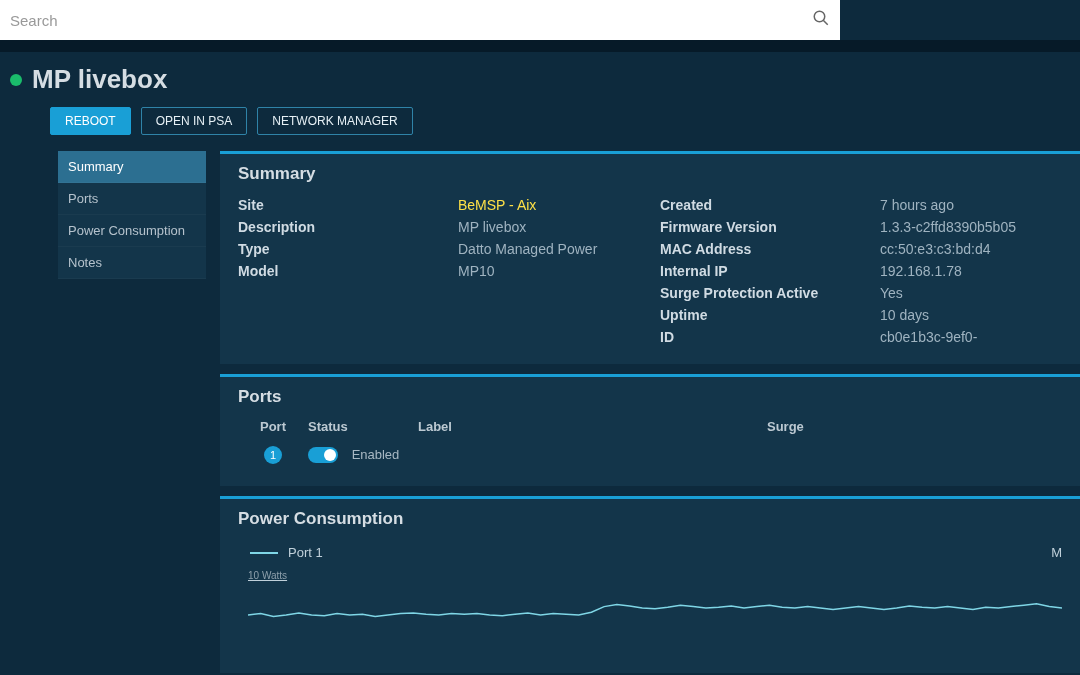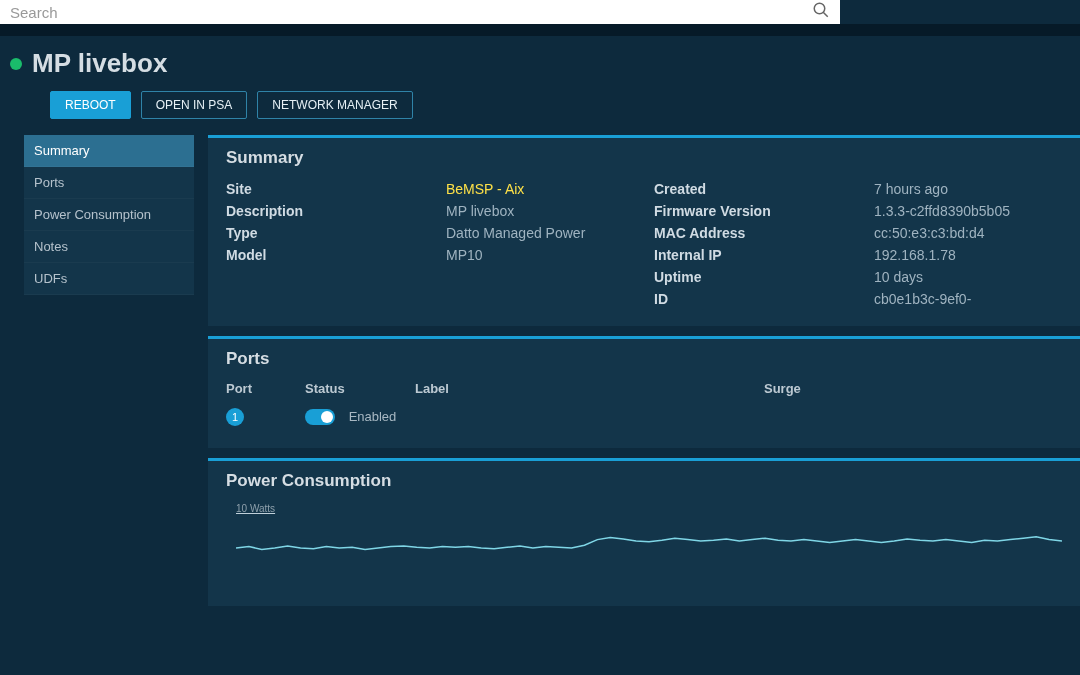--- a/index.html
+++ b/index.html
@@ -1,45 +1,45 @@
 <!DOCTYPE html>
 <html><head>
 <meta charset="utf-8">
 <style>
   * { box-sizing: border-box; margin: 0; padding: 0; font-family: "Segoe UI", Arial, sans-serif; }
   body { background: #0d2a3d; color: #c0d0da; width: 1080px; height: 675px; overflow: hidden; }
-  .search-bar { background: #fff; height: 24px; width: 840px; display: flex; align-items: center; padding: 0 10px; }
+  .search-bar { background: #fff; height: 40px; width: 840px; display: flex; align-items: center; padding: 0 10px; }
   .search-bar input { flex: 1; border: none; outline: none; font-size: 15px; color: #333; }
   .search-bar input::placeholder { color: #999; }
   .search-icon { color: #666; cursor: pointer; }
   .header-strip { background: #061a28; height: 12px; }
   .page-header { display: flex; align-items: center; padding: 12px 10px 6px 10px; }
   .status-dot { width: 12px; height: 12px; border-radius: 50%; background: #1abc6b; margin-right: 10px; }
   .page-title { font-size: 26px; font-weight: 600; color: #d5dde3; }
   .action-row { padding: 6px 14px 16px 50px; display: flex; gap: 10px; }
   .btn { border: 1px solid #2f83a8; color: #e6f0f5; font-size: 12px; padding: 6px 14px; text-transform: uppercase; cursor: pointer; background: transparent; border-radius: 2px; }
   .btn.primary { background: #199fd6; border-color: #199fd6; color: #fff; }
-  .layout { display: flex; padding-left: 24px; gap: 14px; }
+  .layout { display: flex; padding-left: 58px; gap: 14px; }
   .sidebar { width: 170px; }
   .sidebar-item { padding: 8px 10px; font-size: 13px; color: #b5c2cc; cursor: pointer; border-bottom: 1px solid rgba(255,255,255,0.03); background: #13354a; }
   .sidebar-item.active { background: #2c6f91; color: #fff; }
   .main { flex: 1; display: flex; flex-direction: column; gap: 10px; min-width: 860px; }
   .panel { background: #13354a; border-top: 3px solid #199fd6; padding: 0 0 16px 0; }
   .panel-title { font-size: 17px; font-weight: 600; color: #d5dde3; padding: 10px 18px 6px 18px; }
   .panel-body { padding: 4px 18px 0 18px; }
   .summary-grid { display: flex; gap: 20px; }
   .summary-col { flex: 1; }
   .summary-row { display: flex; padding: 3px 0; font-size: 14px; gap: 40px; }
   .summary-row .label { width: 180px; color: #d0dbe3; font-weight: 600; }
   .summary-row .value { color: #9fb3c0; }
   .summary-row .value.link { color: #fde047; cursor: pointer; }
   .ports-head, .ports-row { display: flex; align-items: center; padding: 6px 18px; font-size: 13px; }
   .ports-head { color: #bcc9d2; font-weight: 600; }
   .ports-head > div, .ports-row > div { flex: 0 0 auto; }
-  .col-port { width: 79px; }
+  .col-port { width: 70px; text-align: center; }
   .col-status { width: 110px; }
   .col-label { width: 349px; }
   .col-device { flex: 1; }
   .port-badge { background: #199fd6; color: #fff; width: 18px; height: 18px; border-radius: 50%; display: inline-flex; align-items: center; justify-content: center; font-size: 11px; }
   .toggle { width: 30px; height: 16px; background: #199fd6; border-radius: 10px; position: relative; display: inline-block; vertical-align: middle; cursor: pointer; }
   .toggle::after { content: ""; position: absolute; right: 2px; top: 2px; width: 12px; height: 12px; background: #fff; border-radius: 50%; }
   .toggle-label { margin-left: 10px; color: #a8b8c3; font-size: 13px; }
   .legend { display: flex; align-items: center; padding: 10px 18px 4px 30px; font-size: 13px; justify-content: space-between; }
   .legend-left { display: flex; align-items: center; gap: 10px; }
   .legend-line { width: 28px; height: 2px; background: #7fd6e6; }
@@ -71,21 +71,20 @@
   <button class="btn">OPEN IN PSA</button>
   <button class="btn">NETWORK MANAGER</button>
 </div>
 
 <div class="layout">
   <div class="sidebar">
     <div class="sidebar-item active">Summary</div>
     <div class="sidebar-item">Ports</div>
     <div class="sidebar-item">Power Consumption</div>
     <div class="sidebar-item">Notes</div>
-    <div class="sidebar-item">UDFs</div>
   </div>
 
   <div class="main">
 
     <div class="panel">
       <div class="panel-title">Summary</div>
       <div class="panel-body summary-grid">
         <div class="summary-col">
           <div class="summary-row">
               <div class="label">Site</div>
@@ -115,20 +114,24 @@
             </div>
           <div class="summary-row">
               <div class="label">MAC Address</div>
               <div class="value">cc:50:e3:c3:bd:d4</div>
             </div>
           <div class="summary-row">
               <div class="label">Internal IP</div>
               <div class="value">192.168.1.78</div>
             </div>
           <div class="summary-row">
+              <div class="label">Surge Protection Active</div>
+              <div class="value">Yes</div>
+            </div>
+          <div class="summary-row">
               <div class="label">Uptime</div>
               <div class="value">10 days</div>
             </div>
           <div class="summary-row">
               <div class="label">ID</div>
               <div class="value">cb0e1b3c-9ef0-</div>
             </div>
         </div>
       </div>
     </div>
@@ -147,20 +150,27 @@
           <span class="toggle"></span>
           <span class="toggle-label">Enabled</span>
         </div>
         <div class="col-label"></div>
         <div class="col-device"></div>
       </div>
     </div>
 
     <div class="panel">
       <div class="panel-title">Power Consumption</div>
+      <div class="legend">
+        <div class="legend-left">
+          <span class="legend-line"></span>
+          <span>Port 1</span>
+        </div>
+        <span>M</span>
+      </div>
       <div class="chart-area">
         <div class="y-label">10 Watts</div>
         <svg class="chart-svg" viewBox="0 0 800 70" preserveAspectRatio="none">
           <polyline id="chart-line" fill="none" stroke="#7fd6e6" stroke-width="1.5" points="0.0,28.0 12.5,26.6 25.0,29.4 37.5,28.0 50.0,25.9 62.5,28.0 75.0,28.7 87.5,26.6 100.0,28.0 112.5,27.3 125.0,29.4 137.5,28.0 150.0,26.6 162.5,25.9 175.0,27.3 187.5,28.0 200.0,26.6 212.5,27.3 225.0,26.6 237.5,28.0 250.0,28.7 262.5,27.3 275.0,25.9 287.5,28.0 300.0,26.6 312.5,27.3 325.0,28.0 337.5,25.2 350.0,19.6 362.5,17.5 375.0,18.9 387.5,21.0 400.0,21.7 412.5,20.3 425.0,18.2 437.5,19.6 450.0,21.0 462.5,20.3 475.0,18.9 487.5,21.0 500.0,19.6 512.5,18.2 525.0,20.3 537.5,21.0 550.0,19.6 562.5,21.0 575.0,22.4 587.5,21.0 600.0,19.6 612.5,21.0 625.0,22.4 637.5,21.0 650.0,18.9 662.5,20.3 675.0,21.0 687.5,19.6 700.0,21.0 712.5,22.4 725.0,20.3 737.5,21.0 750.0,19.6 762.5,18.2 775.0,16.8 787.5,19.6 800.0,21.0"></polyline>
         </svg>
       </div>
     </div>
 
   </div>
 </div>

